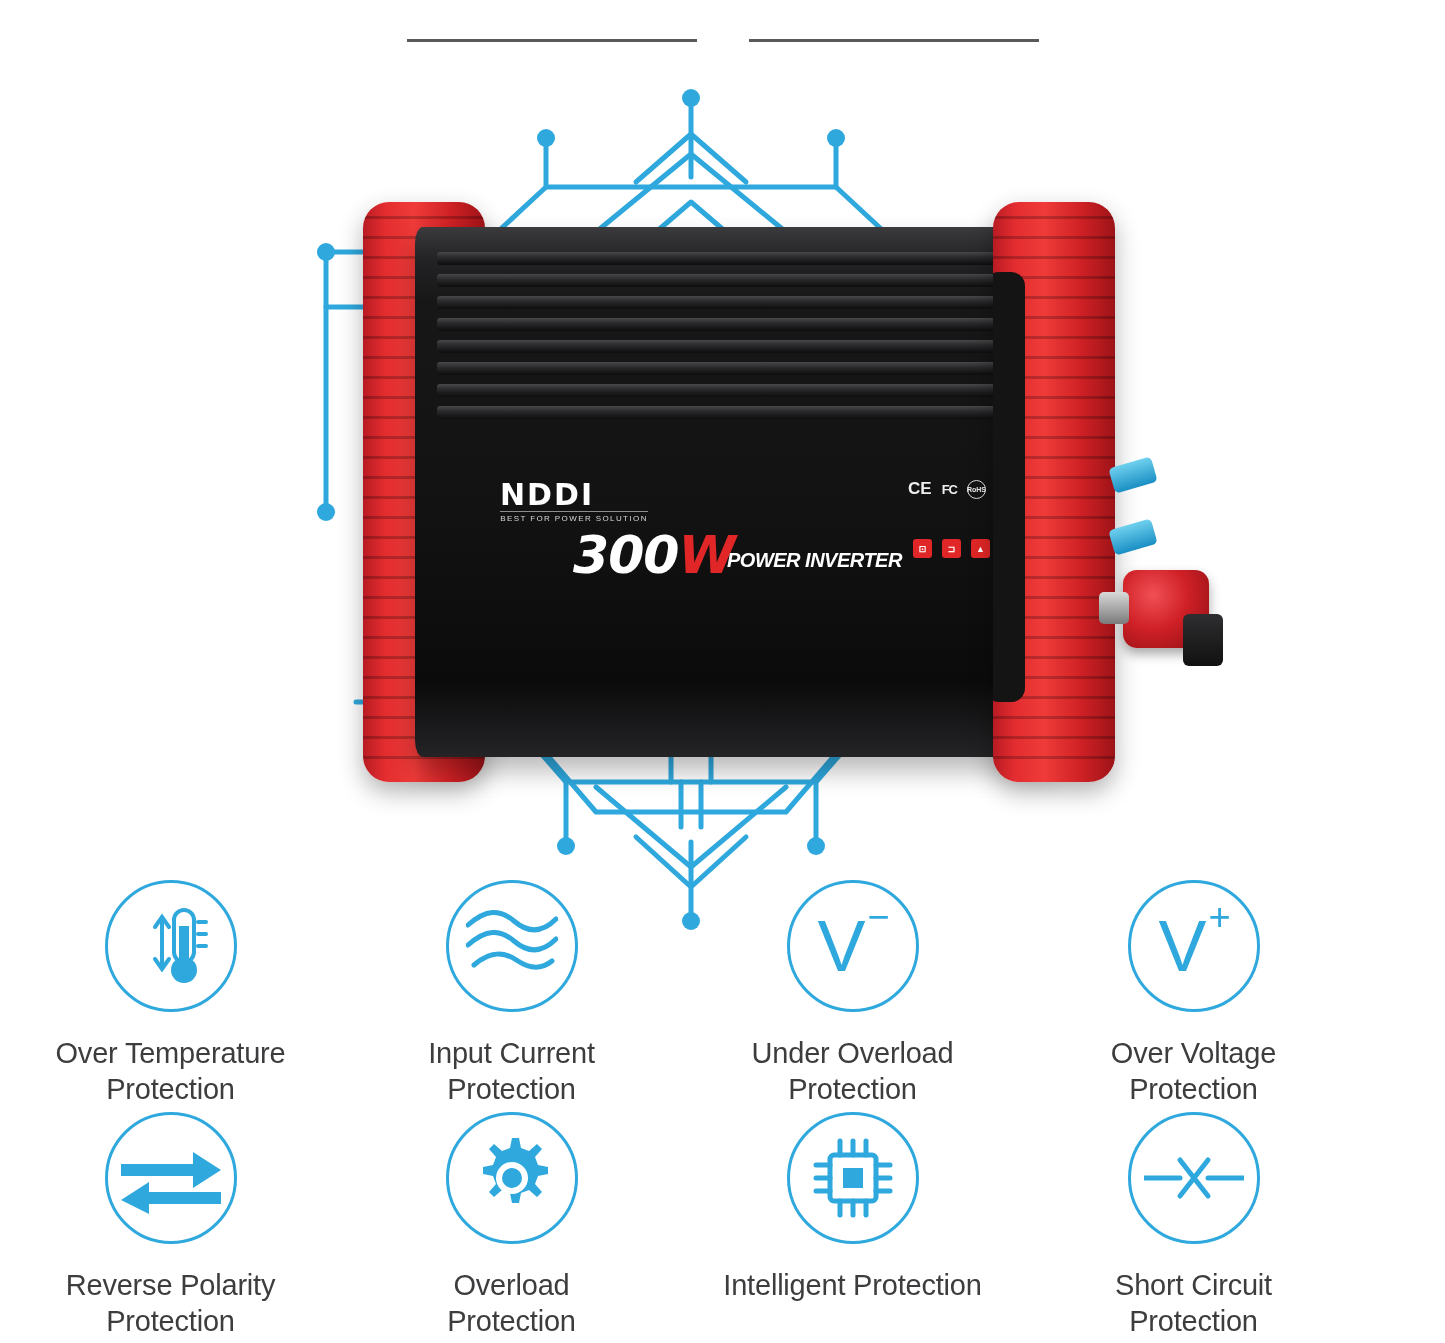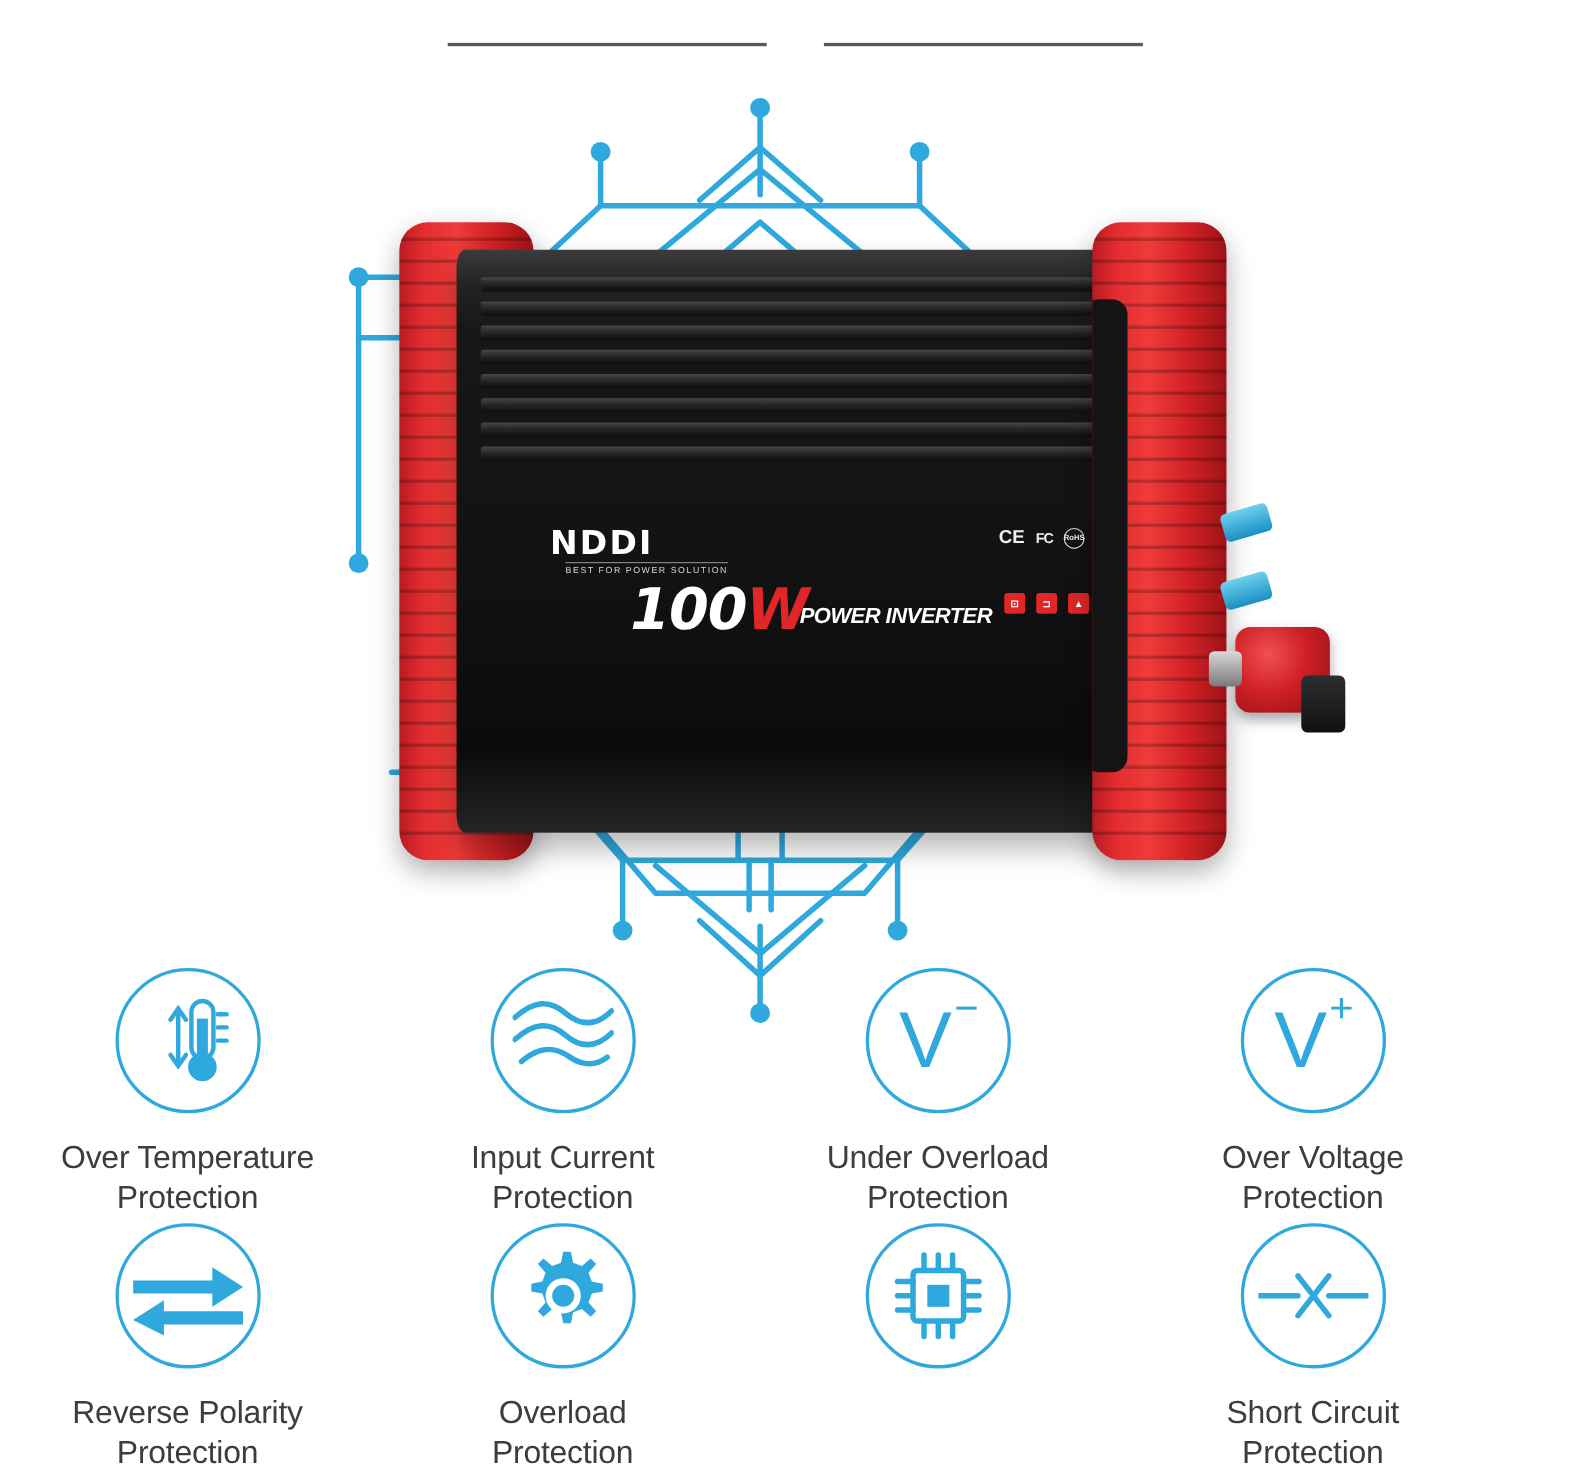--- a/index.html
+++ b/index.html
@@ -106,21 +106,21 @@
     left: 45px;
     top: 0px;
     font-size: 30px;
     font-weight: bold;
     letter-spacing: 2px;
     color: #ffffff;
     font-family: "DejaVu Sans", sans-serif;
   }
   .brand-sub {
     position: absolute;
-    left: 59px;
+    left: 45px;
     top: 34px;
     font-size: 8px;
     letter-spacing: 1.4px;
     color: #d8d8d8;
     border-top: 1px solid #8d8d8d;
     padding-top: 2px;
     width: 148px;
     text-align: center;
   }
   .cert {
@@ -468,21 +468,21 @@
       <div class="brand">NDDI</div>
       <div class="brand-sub">BEST FOR POWER SOLUTION</div>
 
       <div class="cert">
         <span>CE</span>
         <span class="fc">FC</span>
         <span class="rohs">RoHS</span>
       </div>
 
       <div class="wattage">
-        <span>100</span><span class="w">W</span>
+        <span>300</span><span class="w">W</span>
       </div>
       <div class="pi">POWER INVERTER</div>
 
       <div class="icon-row">
         <span class="mini-ic">⊡</span>
         <span class="mini-ic">⊐</span>
         <span class="mini-ic">▲</span>
       </div>
 
     </div>
@@ -641,20 +641,21 @@
             <line x1="20" y1="43" x2="6" y2="43"></line>
             <line x1="20" y1="56" x2="6" y2="56"></line>
             <line x1="66" y1="30" x2="80" y2="30"></line>
             <line x1="66" y1="43" x2="80" y2="43"></line>
             <line x1="66" y1="56" x2="80" y2="56"></line>
           </g>
           <rect x="33" y="33" width="20" height="20" fill="#2ea8dd"></rect>
         </svg>
       </div>
       <div class="caption">
+        <div>Intelligent Protection</div>
       </div>
     </div>
 
     <div class="fcell">
       <div class="circle">
         <svg width="100" height="60" viewBox="0 0 100 60">
           <g fill="none" stroke="#2ea8dd" stroke-width="5" stroke-linecap="round">
             <line x1="0" y1="30" x2="36" y2="30"></line>
             <line x1="64" y1="30" x2="100" y2="30"></line>
             <line x1="36" y1="12" x2="64" y2="48"></line>

